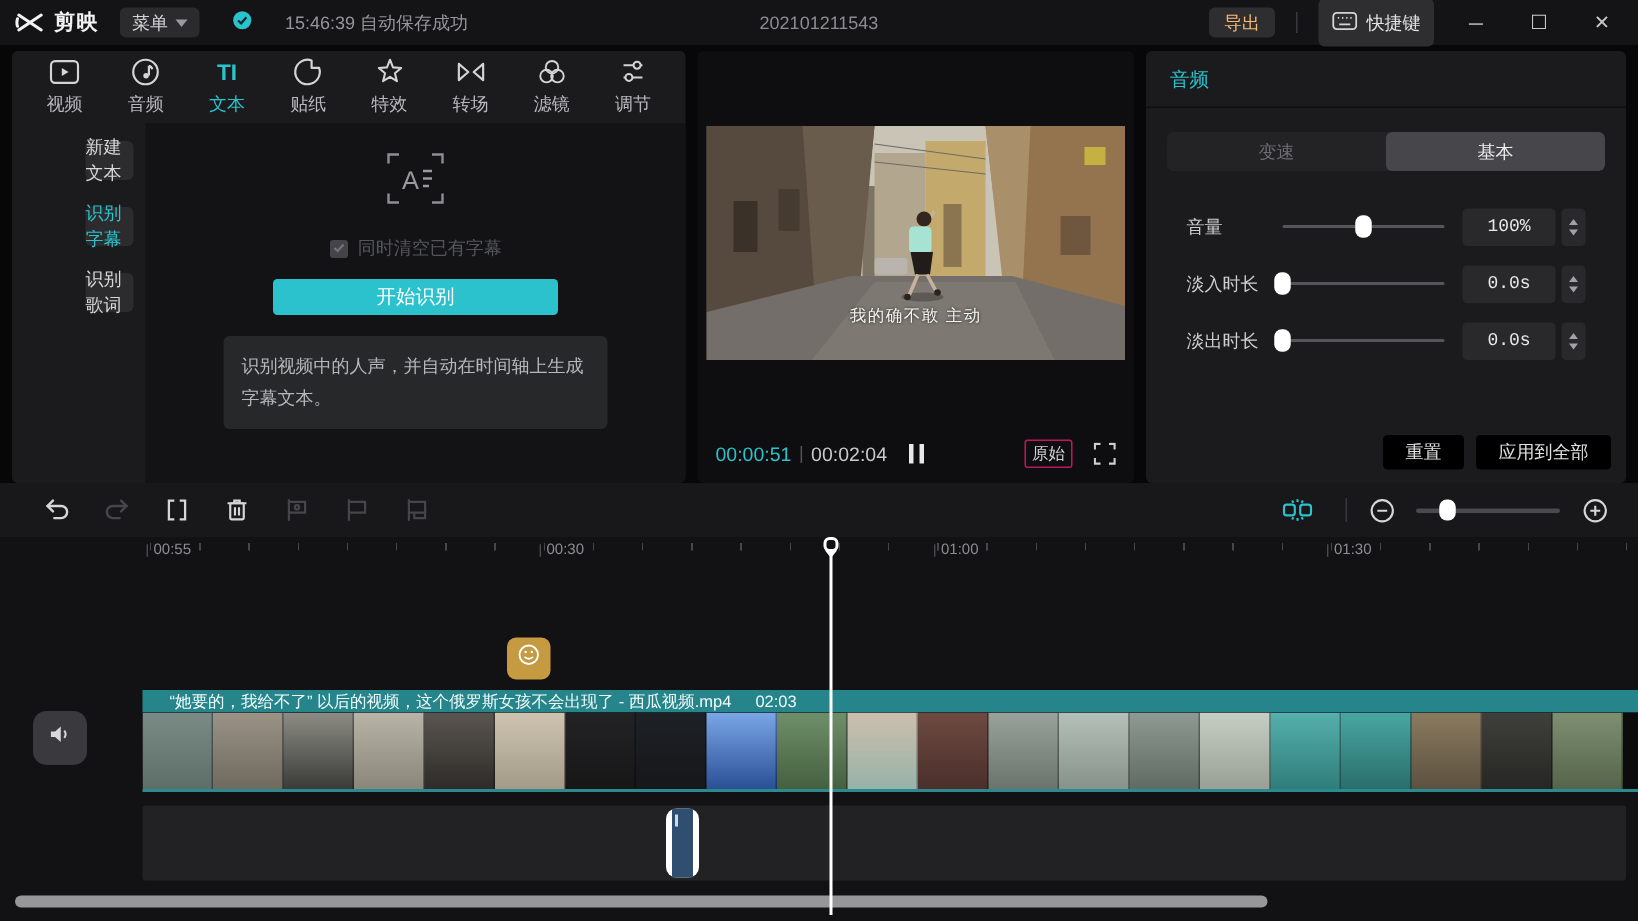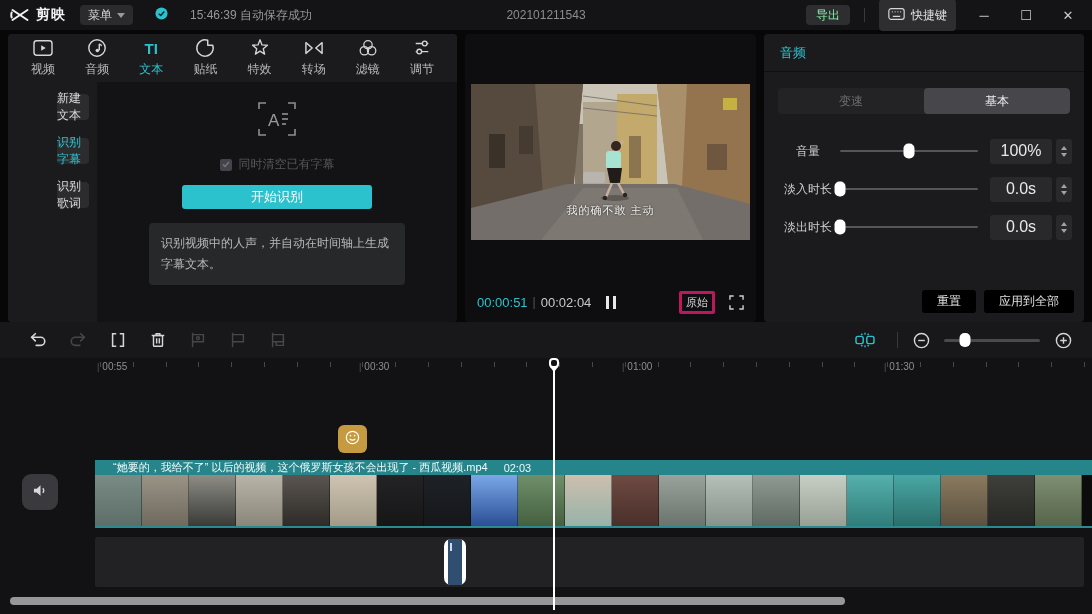--- a/index.html
+++ b/index.html
@@ -12,21 +12,21 @@
   .logo-wrap { display:flex; align-items:center; gap:6px; }
   .logo-icon svg { display:block; }
   .app-name { font-size:14px; font-weight:bold; color:#f2f2f4; letter-spacing:1px; }
   .menu-btn { margin-left:14px; background:#2b2b2e; border-radius:4px; height:20px; padding:0 8px;
     display:flex; align-items:center; gap:5px; font-size:12px; color:#d5d5d8; cursor:default; }
   .menu-caret { width:0; height:0; border-left:4px solid transparent; border-right:4px solid transparent; border-top:5px solid #9a9a9e; }
   .autosave { margin-left:22px; display:flex; align-items:center; gap:22px; font-size:12px; color:#96969a; }
   .proj-title { position:absolute; left:0; right:0; text-align:center; font-size:12px; color:#8d8d91; pointer-events:none; }
   .tb-right { margin-left:auto; display:flex; align-items:center; gap:14px; }
   .export-btn { background:#2e2e31; border-radius:4px; height:20px; padding:0 10px; display:flex; align-items:center;
-    font-size:12px; color:#86efac; }
+    font-size:12px; color:#fdba74; }
   .tb-div { width:1px; height:14px; background:#39393d; }
   .shortcut-btn { background:#2e2e31; border-radius:4px; height:32px; padding:0 9px; display:flex; align-items:center; gap:6px;
     font-size:12px; color:#e3e3e5; }
   .winbtn { width:28px; text-align:center; font-size:13px; color:#c9c9cc; }
 
   
   .main { display:flex; gap:8px; padding:4px 8px 0 8px; height:292px; }
   .panel { background:#1b1b1d; border-radius:4px; position:relative; overflow:hidden; }
   .left-panel { width:449px; display:flex; flex-direction:column; }
   .preview-panel { width:291px; background:#0e0e10; }
@@ -63,36 +63,36 @@
   .video-area svg { display:block; }
   .sub-overlay { position:absolute; left:0; right:0; bottom:22px; text-align:center; font-size:11px; color:#f4f4f2;
     text-shadow:0 0 2px rgba(0,0,0,.8); letter-spacing:1px; }
   .preview-controls { position:absolute; left:0; right:0; bottom:0; height:40px; display:flex; align-items:center; padding:0 12px; }
   .time-cur { color:#2bc2cd; font-size:13px; }
   .time-sep { color:#55555a; margin:0 5px; font-size:12px; }
   .time-total { color:#c9c9cc; font-size:13px; }
   .pause-btn { position:absolute; left:50%; transform:translateX(-50%); display:flex; gap:4px; }
   .pause-bar { width:3px; height:13px; background:#e8e8ea; }
   .pc-right { margin-left:auto; display:flex; align-items:center; gap:14px; }
-  .orig-btn { border:3px solid #be185d; border-radius:2px; padding:1px 4px; font-size:11px; color:#d5d5d8; }
+  .orig-btn { border:1px solid #be185d; border-radius:2px; padding:1px 4px; font-size:11px; color:#d5d5d8; }
   .fs-btn svg { display:block; }
 
   
   .ap-header { height:38px; display:flex; align-items:center; padding:0 16px; font-size:13px; color:#2bc2cd;
     border-bottom:1px solid #101012; }
   .ap-tabs { margin:16px 14px 0 14px; display:flex; background:#232326; border-radius:4px; overflow:hidden; height:26px; }
   .ap-tab { flex:1; display:flex; align-items:center; justify-content:center; font-size:12px; color:#6d6d72; }
   .ap-tab.active { background:#46464b; color:#eeeeef; border-radius:4px; }
   .sliders { margin-top:18px; }
-  .srow { display:flex; align-items:center; padding:0 12px; height:38px;text-align:center; }
+  .srow { display:flex; align-items:center; padding:0 27px; height:38px; }
   .slabel { width:64px; font-size:12px; color:#cfcfd2; }
   .strack { position:relative; flex:1; height:2px; background:#55555a; border-radius:1px; margin-right:12px; }
   .sthumb { position:absolute; top:50%; transform:translate(-50%,-50%); width:11px; height:15px; background:#ffffff; border-radius:5px; }
   .svalue { width:62px; height:25px; background:#29292c; border-radius:3px; display:flex; align-items:center; justify-content:center;
-    font-size:16px; color:#e8e8ea; }
+    font-size:12px; color:#e8e8ea;font-family:Liberation Mono, monospace; }
   .sstep { width:16px; height:25px; margin-left:4px; background:#29292c; border-radius:3px; display:flex; flex-direction:column;
     align-items:center; justify-content:center; gap:3px; }
   .tri-up { width:0; height:0; border-left:3px solid transparent; border-right:3px solid transparent; border-bottom:4px solid #a2a2a6; }
   .tri-down { width:0; height:0; border-left:3px solid transparent; border-right:3px solid transparent; border-top:4px solid #a2a2a6; }
   .ap-footer { position:absolute; right:10px; bottom:9px; display:flex; gap:8px; }
   .ap-btn { background:#000000; border:none; border-radius:3px; height:23px; padding:0 15px; font-size:12px; color:#e2e2e4;
     font-family:inherit; }
 
   
   .timeline { position:relative; height:292px; background:#121214; margin-top:0; }

